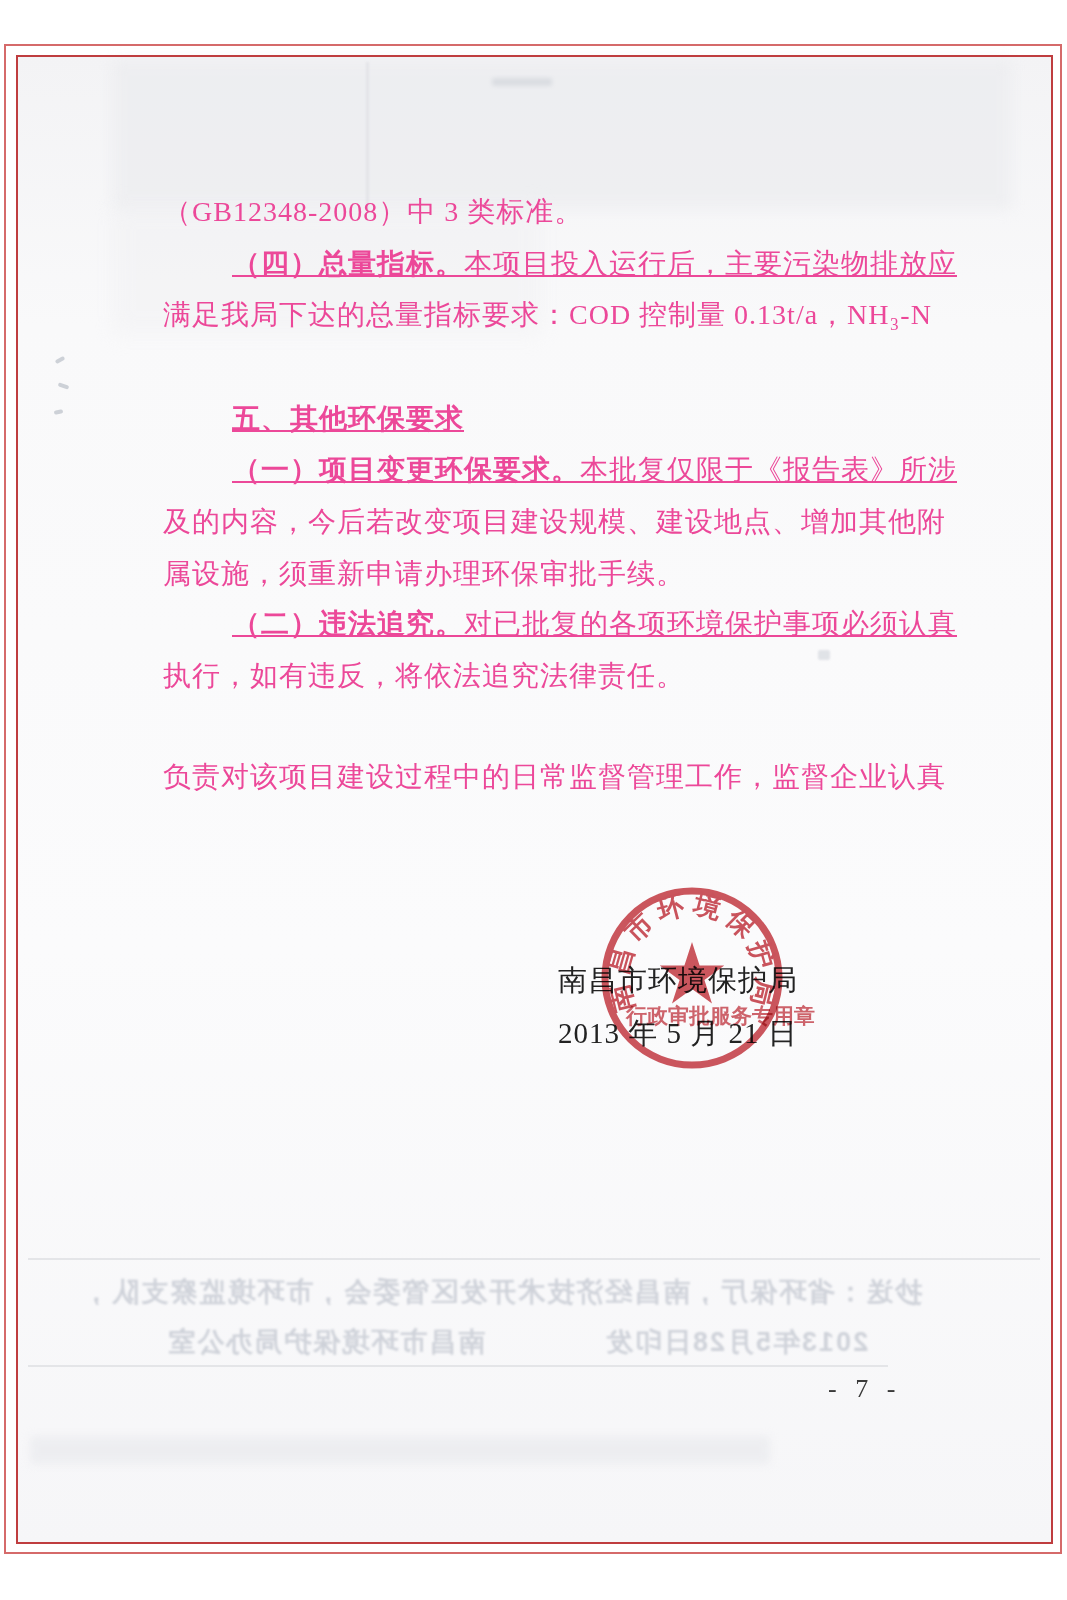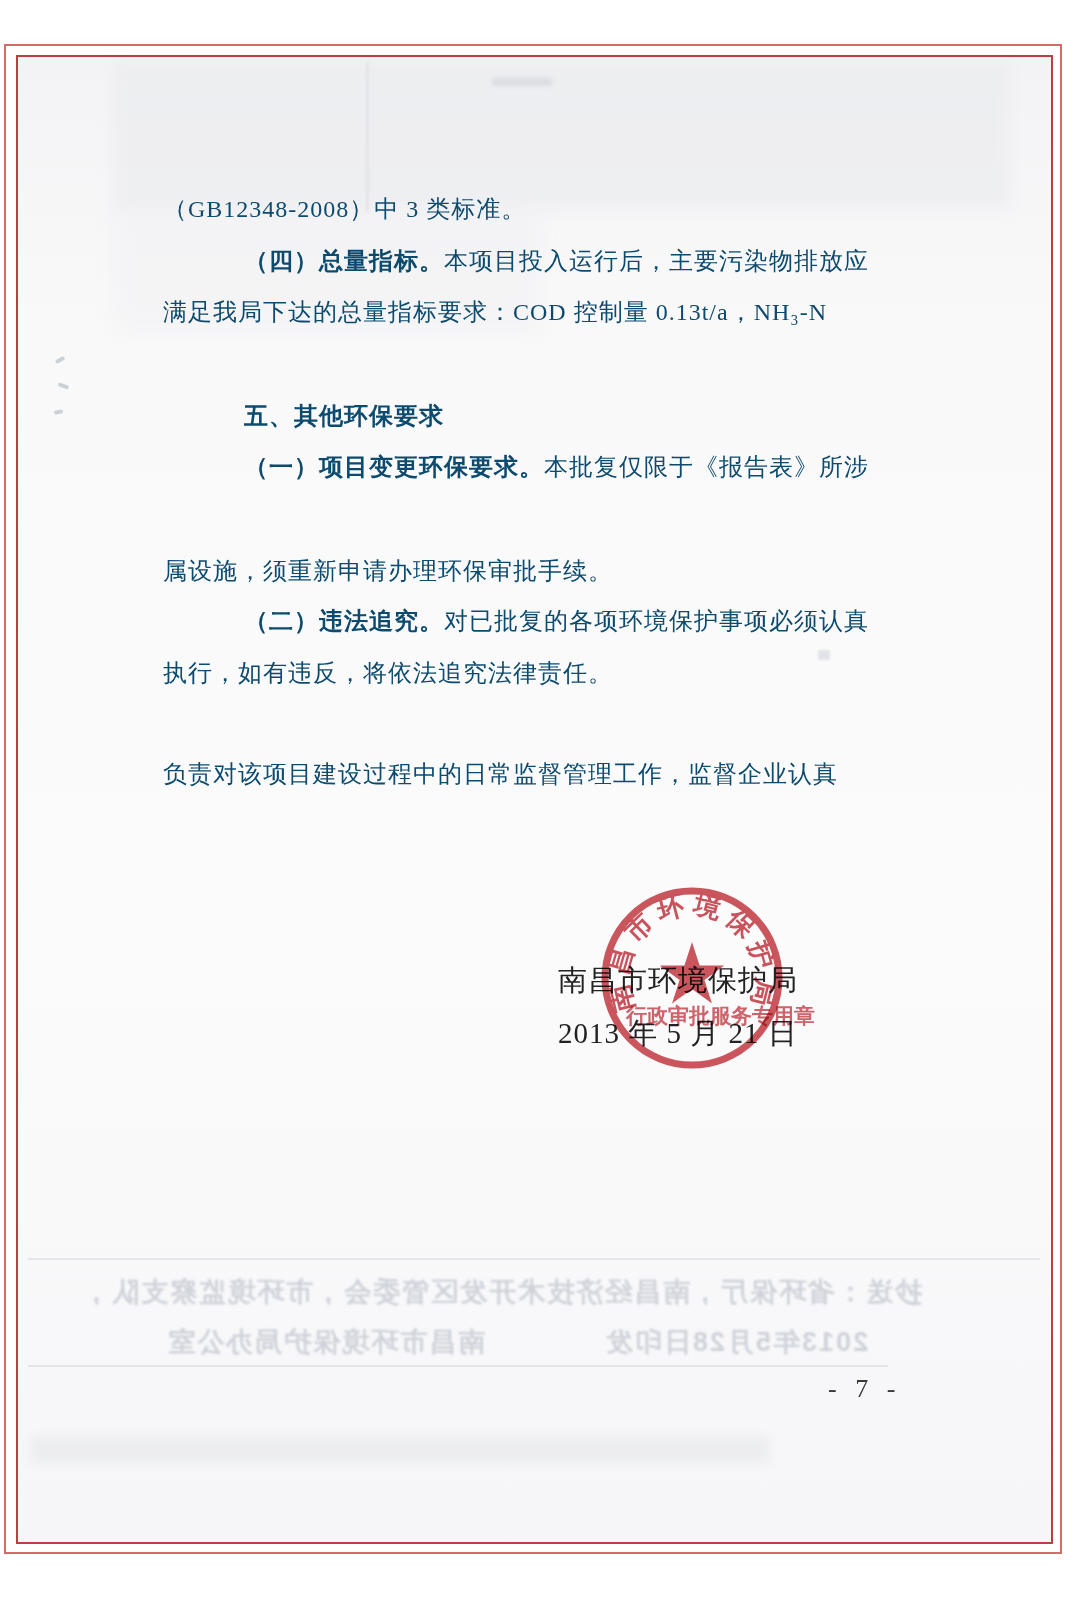--- a/index.html
+++ b/index.html
@@ -18,22 +18,22 @@
   .tex-left   { left:112px; top:205px; width:430px; height:130px; background:#ededf0; opacity:.35; filter:blur(10px); }
   .tex-bottom { left:30px;  top:1436px; width:740px; height:28px; background:#e4e5e9; opacity:.5; filter:blur(5px); }
   .tex-crease { left:366px; top:62px; width:3px; height:150px; background:#dcdde2; opacity:.6; filter:blur(1px); }
 
   
   .frame { position:absolute; border:2px solid; pointer-events:none; }
   .frame-outer { left:4px;  top:44px; width:1058px; height:1510px; border-color:#d56a6a; }
   .frame-inner { left:16px; top:55px; width:1037px; height:1489px; border-color:#bf3d3f; }
 
   
-  .ln { position:absolute; left:163px; font-size:24px; letter-spacing:1px; white-space:nowrap; color:#0c4a6e; }
-  .ln.ind { left:244px; }
+  .ln { position:absolute; left:163px; font-size:28px; letter-spacing:1px; white-space:nowrap; color:#ec4899; }
+  .ln.ind { left:232px;text-decoration:underline; }
   .b { font-family:"Liberation Sans","DejaVu Sans",sans-serif; font-weight:700; }
 
   
   .sig { position:absolute; left:558px; font-size:29px; letter-spacing:1px; white-space:nowrap; color:#222; z-index:3; }
   .sig-agency { top:961px; }
   .sig-date   { top:1014px; }
 
   
   .seal-svg { position:absolute; left:597px; top:883px; width:190px; height:190px; mix-blend-mode:multiply; opacity:.92; z-index:4; }
   .seal-inner-text {
@@ -89,20 +89,21 @@
   <div class="mark m2"></div>
   <div class="mark m3"></div>
   <div class="mark m4"></div>
   <div class="mark m5"></div>
 
   <div class="ln" style="top:193px"><span class="b"></span><span>（GB12348-2008）中 3 类标准。</span></div>
   <div class="ln ind" style="top:245px"><span class="b">（四）总量指标。</span><span>本项目投入运行后，主要污染物排放应</span></div>
   <div class="ln" style="top:296px"><span class="b"></span><span>满足我局下达的总量指标要求：COD 控制量 0.13t/a，NH₃-N</span></div>
   <div class="ln ind" style="top:400px"><span class="b">五、其他环保要求</span><span></span></div>
   <div class="ln ind" style="top:451px"><span class="b">（一）项目变更环保要求。</span><span>本批复仅限于《报告表》所涉</span></div>
+  <div class="ln" style="top:503px"><span class="b"></span><span>及的内容，今后若改变项目建设规模、建设地点、增加其他附</span></div>
   <div class="ln" style="top:555px"><span class="b"></span><span>属设施，须重新申请办理环保审批手续。</span></div>
   <div class="ln" style="top:657px"><span class="b"></span><span>执行，如有违反，将依法追究法律责任。</span></div>
   <div class="ln ind" style="top:605px"><span class="b">（二）违法追究。</span><span>对已批复的各项环境保护事项必须认真</span></div>
   <div class="ln" style="top:758px"><span class="b"></span><span>负责对该项目建设过程中的日常监督管理工作，监督企业认真</span></div>
 
   <div class="sig sig-agency">南昌市环境保护局</div>
   <div class="sig sig-date">2013 年 5 月 21 日</div>
 
   <svg class="seal-svg" viewBox="0 0 190 190">
     <defs>

